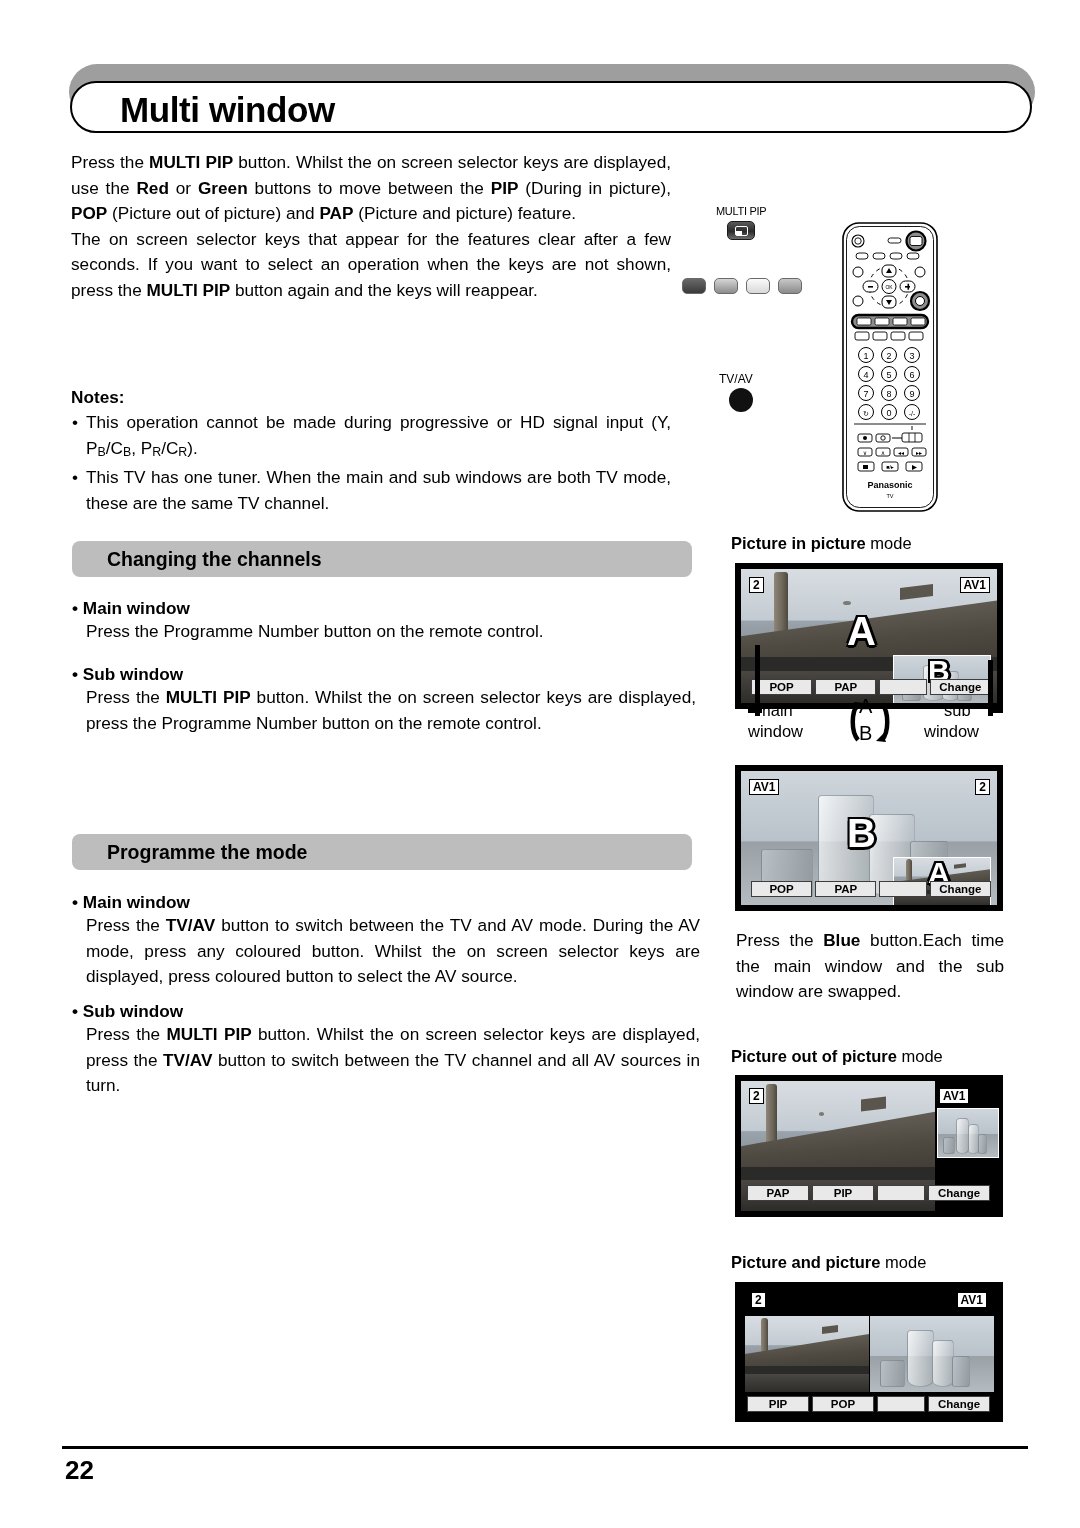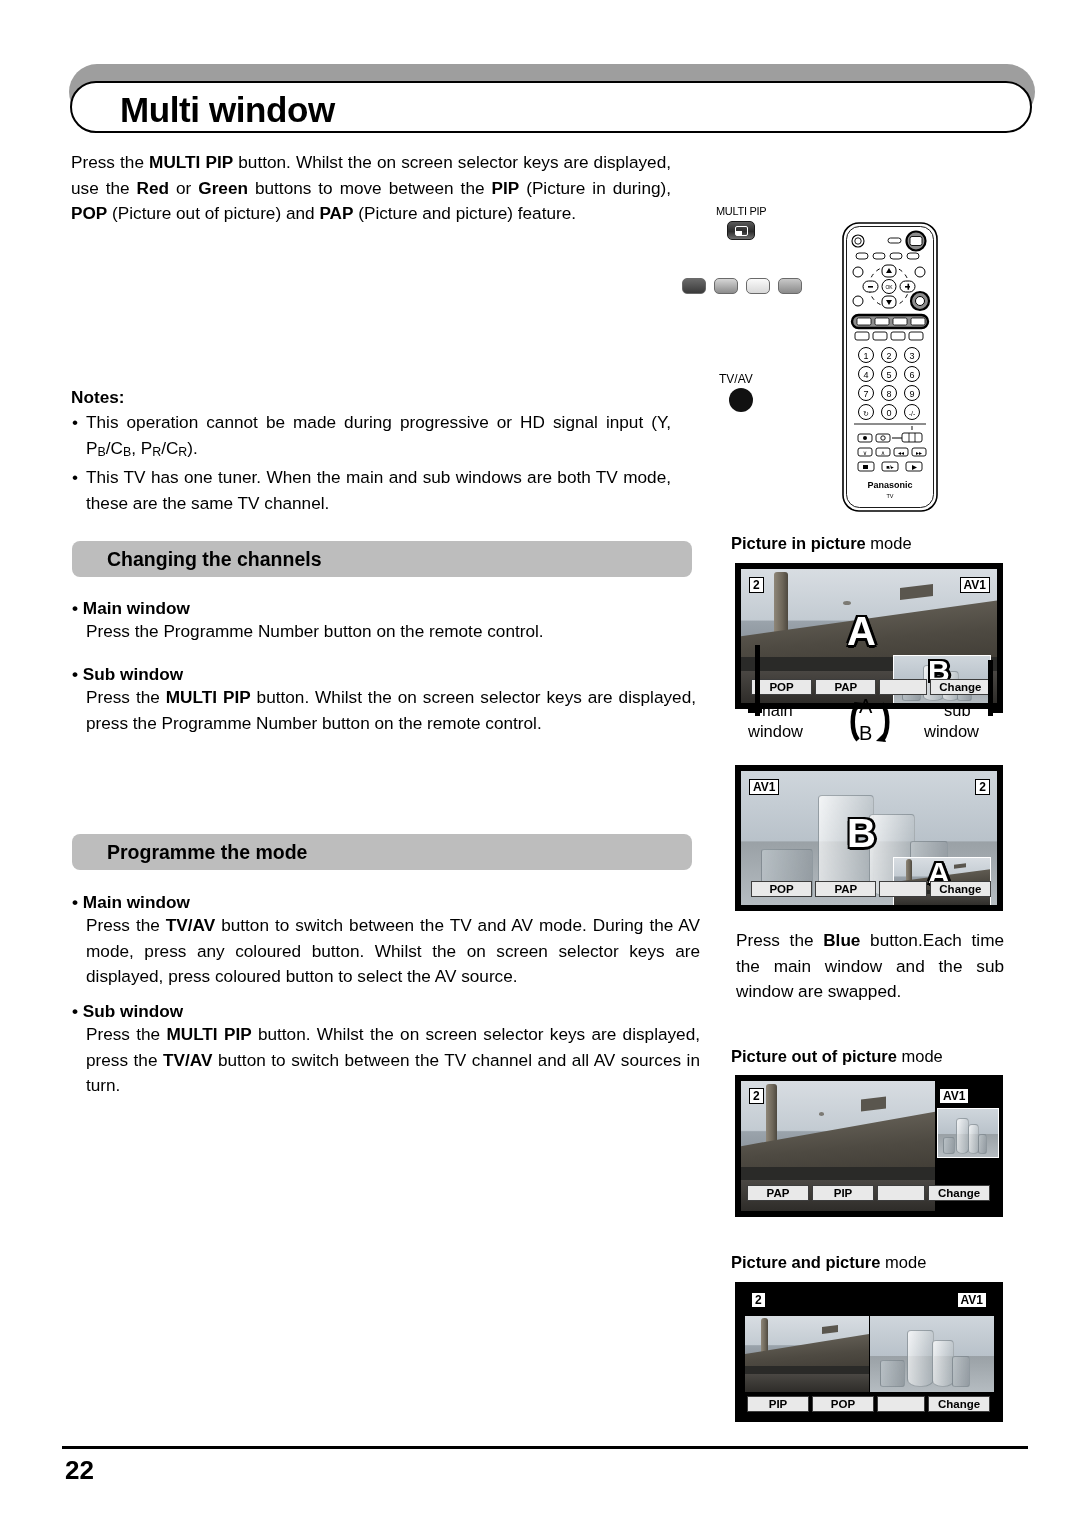--- a/index.html
+++ b/index.html
@@ -411,21 +411,22 @@
 <body>
 
 <div id="title-wrap">
   <div id="title-shadow"></div>
   <div id="title-box">
     <div id="page-title">Multi window</div>
   </div>
 </div>
 
 <div id="intro" class="body-text">
-  <p><span>Press the </span><b>MULTI PIP</b><span> button. Whilst the on screen selector keys are displayed, use the </span><b>Red</b><span> or </span><b>Green</b><span> buttons to move between the </span><b>PIP</b><span> (Picture in during), </span><b>POP</b><span> (Picture out of picture) and </span><b>PAP</b><span> (Picture and picture) feature.</span></p>
+  <p><span>Press the </span><b>MULTI PIP</b><span> button. Whilst the on screen selector keys are displayed, use the </span><b>Red</b><span> or </span><b>Green</b><span> buttons to move between the </span><b>PIP</b><span> (During in picture), </span><b>POP</b><span> (Picture out of picture) and </span><b>PAP</b><span> (Picture and picture) feature.</span></p>
+  <p><span>The on screen selector keys that appear for the features clear after a few seconds. If you want to select an operation when the keys are not shown, press the </span><b>MULTI PIP</b><span> button again and the keys will reappear.</span></p>
 </div>
 
 <div id="notes-block">
   <div id="notes-label">Notes:</div>
   <div class="note-item">
     <span class="bullet">•</span><span>This operation cannot be made during progressive or HD signal input (Y, P</span><span class="sub">B</span><span>/C</span><span class="sub">B</span><span>, P</span><span class="sub">R</span><span>/C</span><span class="sub">R</span><span>).</span>
   </div>
   <div class="note-item">
     <span class="bullet">•</span><span>This TV has one tuner. When the main and sub windows are both TV mode, these are the same TV channel.</span>
   </div>

